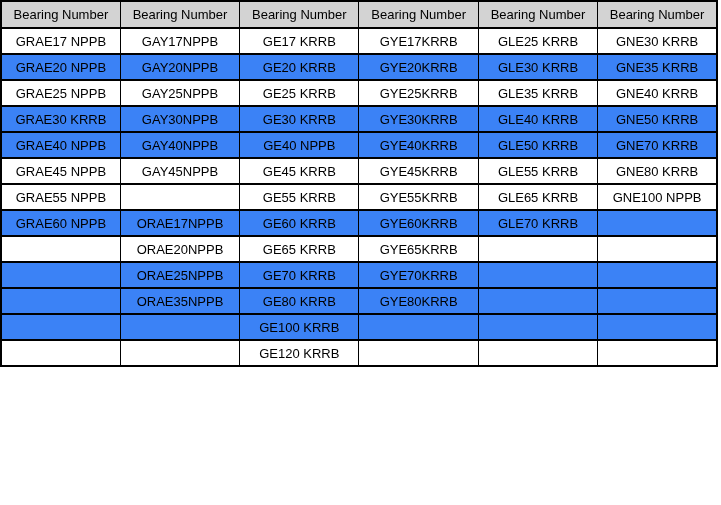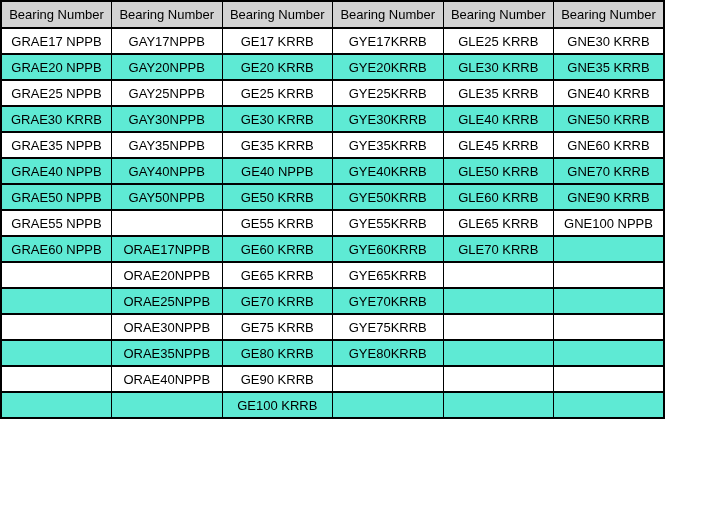--- a/index.html
+++ b/index.html
@@ -8,21 +8,21 @@
     background: #ffffff;
   }
   body {
     width: 721px;
     height: 505px;
     overflow: hidden;
   }
   table.bearing-table {
     border-collapse: collapse;
     table-layout: fixed;
-    width: 665px;
+    width: 718px;
     font-family: "Liberation Sans", sans-serif;
     color: #000000;
     border: 2px solid #000000;
   }
   table.bearing-table th,
   table.bearing-table td {
     border-top: 2px solid #000000;
     border-bottom: 2px solid #000000;
     border-left: 1px solid #000000;
     border-right: 1px solid #000000;
@@ -37,21 +37,21 @@
   table.bearing-table thead th {
     background: #d3d3d3;
     font-weight: normal;
     height: 25px;
   }
   table.bearing-table tbody td {
     background: #ffffff;
     height: 24px;
   }
   table.bearing-table tbody tr.stripe td {
-    background: #5eead4;
+    background: #3b82f6;
   }
 </style>
 </head>
 <body>
 
 <table class="bearing-table">
   <thead>
     <tr>
         <th>Bearing Number</th>
         <th>Bearing Number</th>
@@ -87,43 +87,35 @@
         <td>GNE40 KRRB</td>
       </tr>
       <tr class="stripe">
         <td>GRAE30 KRRB</td>
         <td>GAY30NPPB</td>
         <td>GE30 KRRB</td>
         <td>GYE30KRRB</td>
         <td>GLE40 KRRB</td>
         <td>GNE50 KRRB</td>
       </tr>
-      <tr>
-        <td>GRAE35 NPPB</td>
-        <td>GAY35NPPB</td>
-        <td>GE35 KRRB</td>
-        <td>GYE35KRRB</td>
-        <td>GLE45 KRRB</td>
-        <td>GNE60 KRRB</td>
-      </tr>
       <tr class="stripe">
         <td>GRAE40 NPPB</td>
         <td>GAY40NPPB</td>
         <td>GE40 NPPB</td>
         <td>GYE40KRRB</td>
         <td>GLE50 KRRB</td>
         <td>GNE70 KRRB</td>
       </tr>
-      <tr class="stripe">
-        <td>GRAE50 NPPB</td>
-        <td>GAY50NPPB</td>
-        <td>GE50 KRRB</td>
-        <td>GYE50KRRB</td>
-        <td>GLE60 KRRB</td>
-        <td>GNE90 KRRB</td>
+      <tr>
+        <td>GRAE45 NPPB</td>
+        <td>GAY45NPPB</td>
+        <td>GE45 KRRB</td>
+        <td>GYE45KRRB</td>
+        <td>GLE55 KRRB</td>
+        <td>GNE80 KRRB</td>
       </tr>
       <tr>
         <td>GRAE55 NPPB</td>
         <td></td>
         <td>GE55 KRRB</td>
         <td>GYE55KRRB</td>
         <td>GLE65 KRRB</td>
         <td>GNE100 NPPB</td>
       </tr>
       <tr class="stripe">
@@ -143,46 +135,38 @@
         <td></td>
       </tr>
       <tr class="stripe">
         <td></td>
         <td>ORAE25NPPB</td>
         <td>GE70 KRRB</td>
         <td>GYE70KRRB</td>
         <td></td>
         <td></td>
       </tr>
-      <tr>
-        <td></td>
-        <td>ORAE30NPPB</td>
-        <td>GE75 KRRB</td>
-        <td>GYE75KRRB</td>
-        <td></td>
-        <td></td>
-      </tr>
       <tr class="stripe">
         <td></td>
         <td>ORAE35NPPB</td>
         <td>GE80 KRRB</td>
         <td>GYE80KRRB</td>
-        <td></td>
-        <td></td>
-      </tr>
-      <tr>
-        <td></td>
-        <td>ORAE40NPPB</td>
-        <td>GE90 KRRB</td>
-        <td></td>
         <td></td>
         <td></td>
       </tr>
       <tr class="stripe">
         <td></td>
         <td></td>
         <td>GE100 KRRB</td>
         <td></td>
         <td></td>
         <td></td>
       </tr>
+      <tr>
+        <td></td>
+        <td></td>
+        <td>GE120 KRRB</td>
+        <td></td>
+        <td></td>
+        <td></td>
+      </tr>
     </tbody>
 </table>
 
 </body></html>

